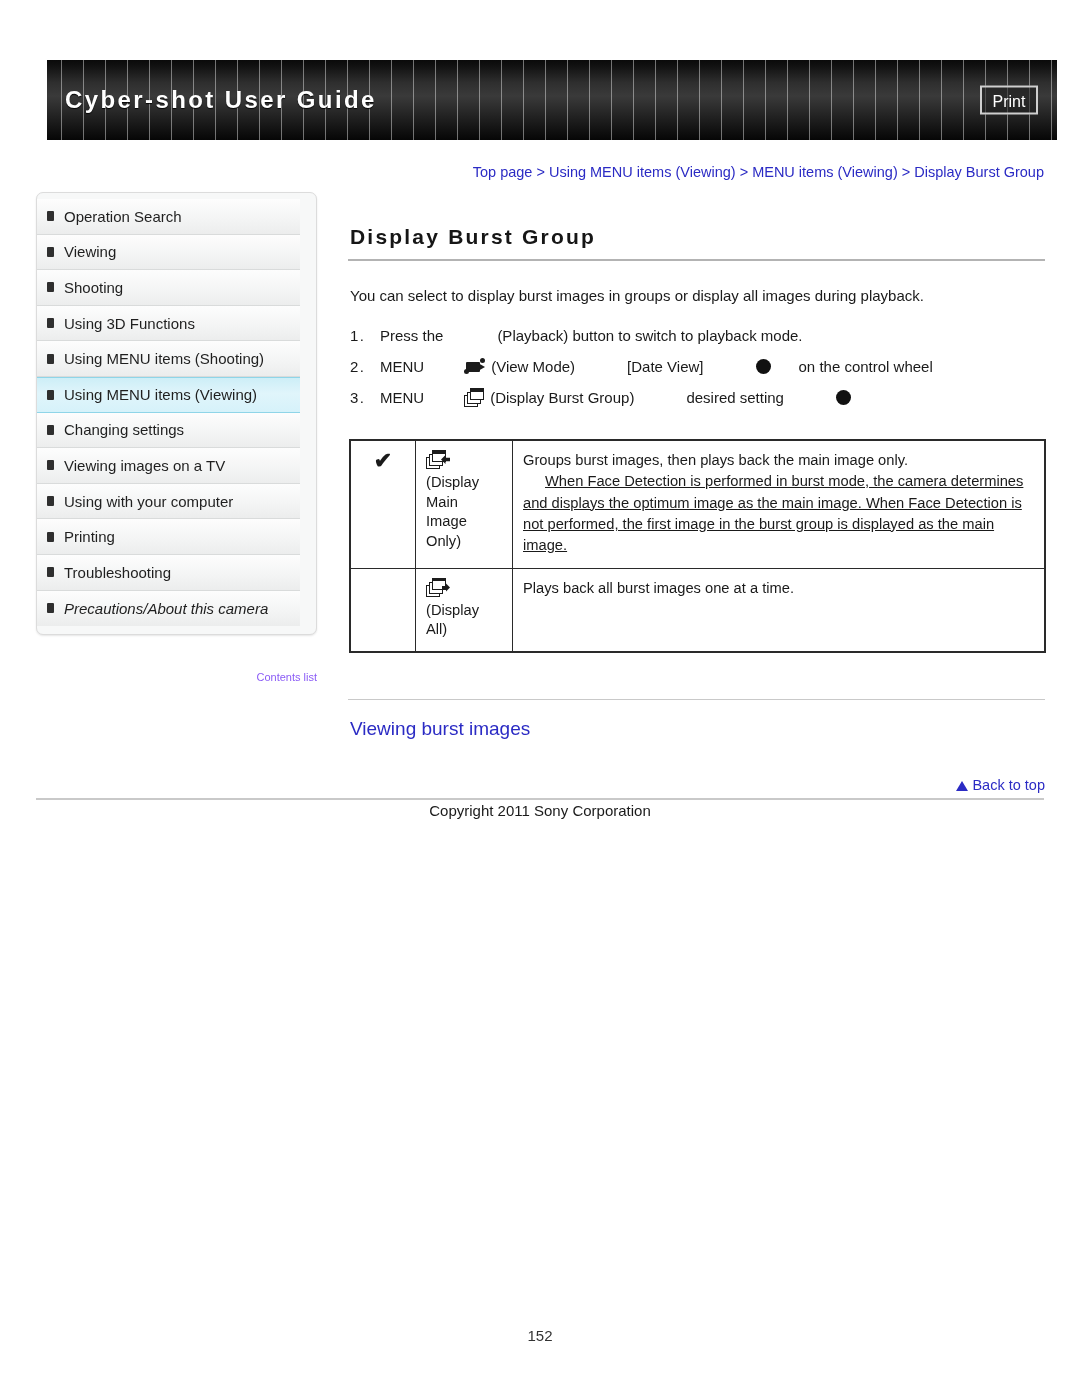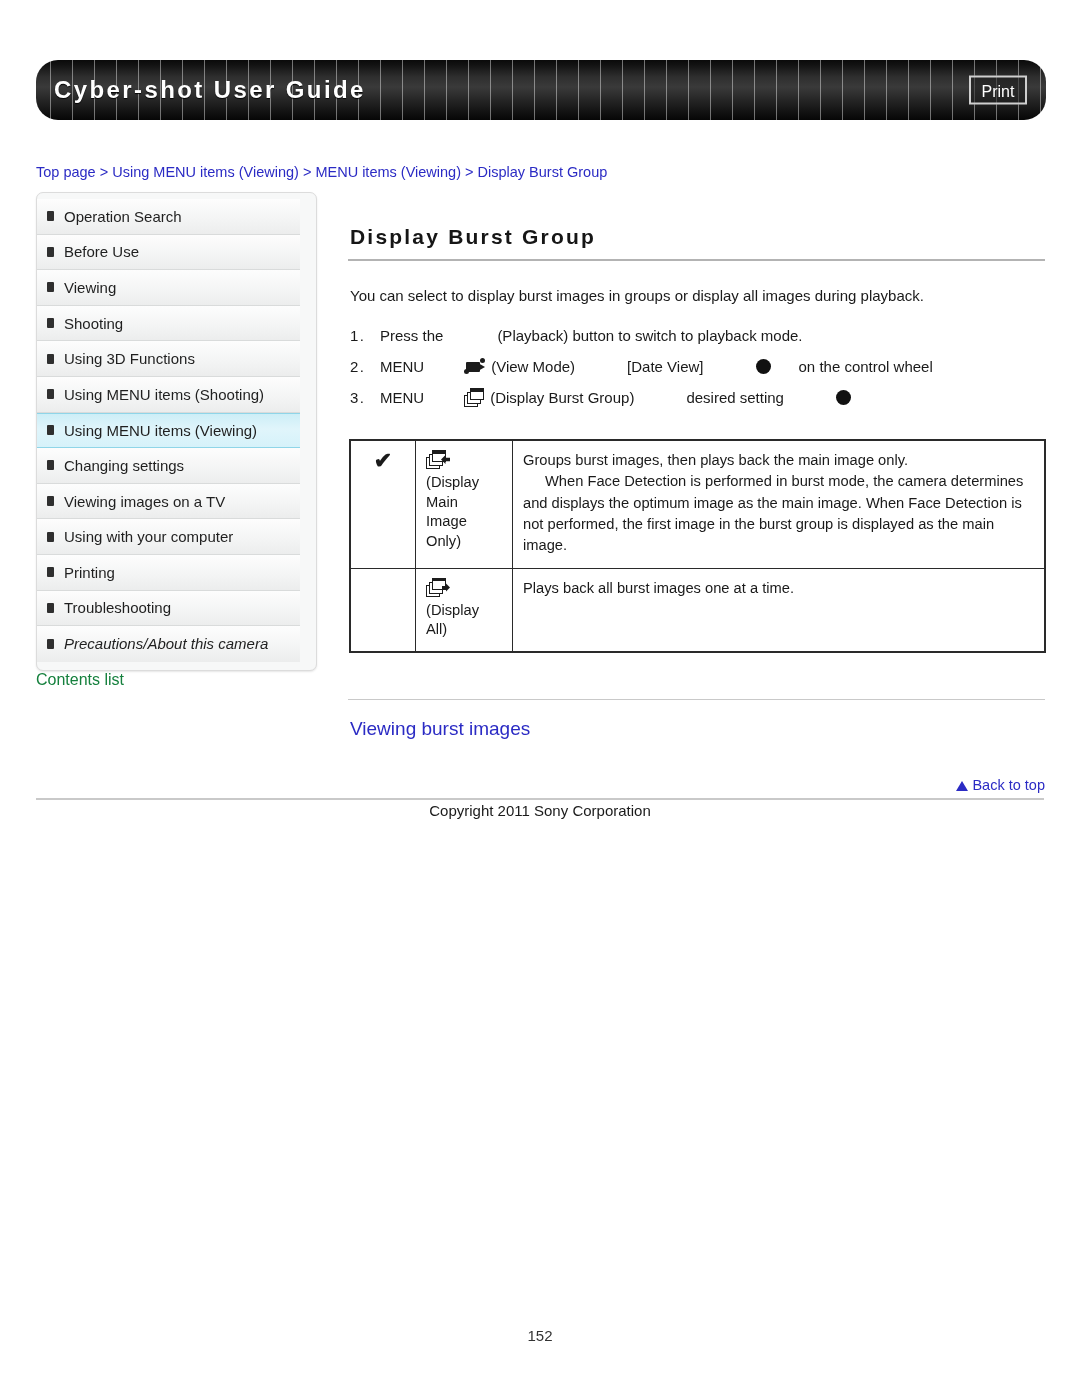--- a/index.html
+++ b/index.html
@@ -12,37 +12,36 @@
     height: 1397px;
     font-family: "Liberation Sans", sans-serif;
     color: #1a1a1a;
     position: relative;
     overflow: hidden;
   }
 
   
   .banner {
     position: absolute;
-    left: 36px;
+    left: 47px;
     top: 60px;
     width: 1010px;
-    height: 60px;
+    height: 80px;
     background:
       repeating-linear-gradient(to right,
         rgba(255,255,255,0.00) 0px,
         rgba(255,255,255,0.00) 14px,
         rgba(255,255,255,0.42) 14px,
         rgba(255,255,255,0.42) 15px,
         rgba(255,255,255,0.00) 15px,
         rgba(255,255,255,0.00) 22px),
       linear-gradient(to bottom,
         #0a0a0a 0%, #121212 8%, #2e2e2e 28%, #3a3a3a 45%,
         #2a2a2a 62%, #141414 85%, #060606 100%);
     overflow: hidden;
-    border-radius: 22px;
   }
   .banner-title {
     position: absolute;
     left: 18px;
     top: 50%;
     transform: translateY(-50%);
     color: #ffffff;
     font-size: 24px;
     font-weight: bold;
     letter-spacing: 2.4px;
@@ -65,21 +64,21 @@
     box-sizing: border-box;
     cursor: pointer;
   }
 
   
   .breadcrumb {
     position: absolute;
     left: 36px;
     top: 164px;
     width: 1008px;
-    text-align: left;
+    text-align: right;
     font-size: 14.5px;
     color: #2b2bc4;
     white-space: nowrap;
   }
   .breadcrumb .crumb { color: #2b2bc4; cursor: pointer; }
   .breadcrumb .sep { color: #2b2bc4; }
 
   
   .sidebar {
     position: absolute;
@@ -121,22 +120,23 @@
   .nav-label {
     font-size: 15px;
     color: #1f1f1f;
     white-space: nowrap;
   }
   .contents-list {
     position: absolute;
     left: 36px;
     top: 671px;
     width: 281px;
-    font-size: 16px;
-    color: #15803d;
+    text-align: right;
+    font-size: 11px;
+    color: #8b5cf6;
     cursor: pointer;
   }
 
   
   .main {
     position: absolute;
     left: 348px;
     top: 225px;
     width: 697px;
   }
@@ -275,21 +275,21 @@
     font-weight: bold;
     color: #1a1a1a;
     line-height: 1;
   }
   .opt-name {
     display: block;
     margin-top: 2px;
     font-size: 14.7px;
     line-height: 1.32;
   }
-  .desc-indent { display: block; text-indent: 22px; }
+  .desc-indent { display: block; text-indent: 22px; text-decoration: underline; }
 
   
   .related-rule {
     height: 1.5px;
     background: #c9c9c9;
     margin: 46px 0 18px 0;
   }
   .related-title {
     font-size: 15.5px;
     font-weight: bold;
@@ -366,24 +366,20 @@
   <span class="sep">&gt;</span>
   <span class="crumb">MENU items (Viewing)</span>
   <span class="sep">&gt;</span>
   <span class="crumb">Display Burst Group</span>
 </div>
 
 <div class="sidebar">
   <div class="nav-item">
     <span class="nav-bullet"></span>
     <span class="nav-label">Operation Search</span>
-  </div>
-  <div class="nav-item">
-    <span class="nav-bullet"></span>
-    <span class="nav-label">Before Use</span>
   </div>
   <div class="nav-item">
     <span class="nav-bullet"></span>
     <span class="nav-label">Viewing</span>
   </div>
   <div class="nav-item">
     <span class="nav-bullet"></span>
     <span class="nav-label">Shooting</span>
   </div>
   <div class="nav-item">

